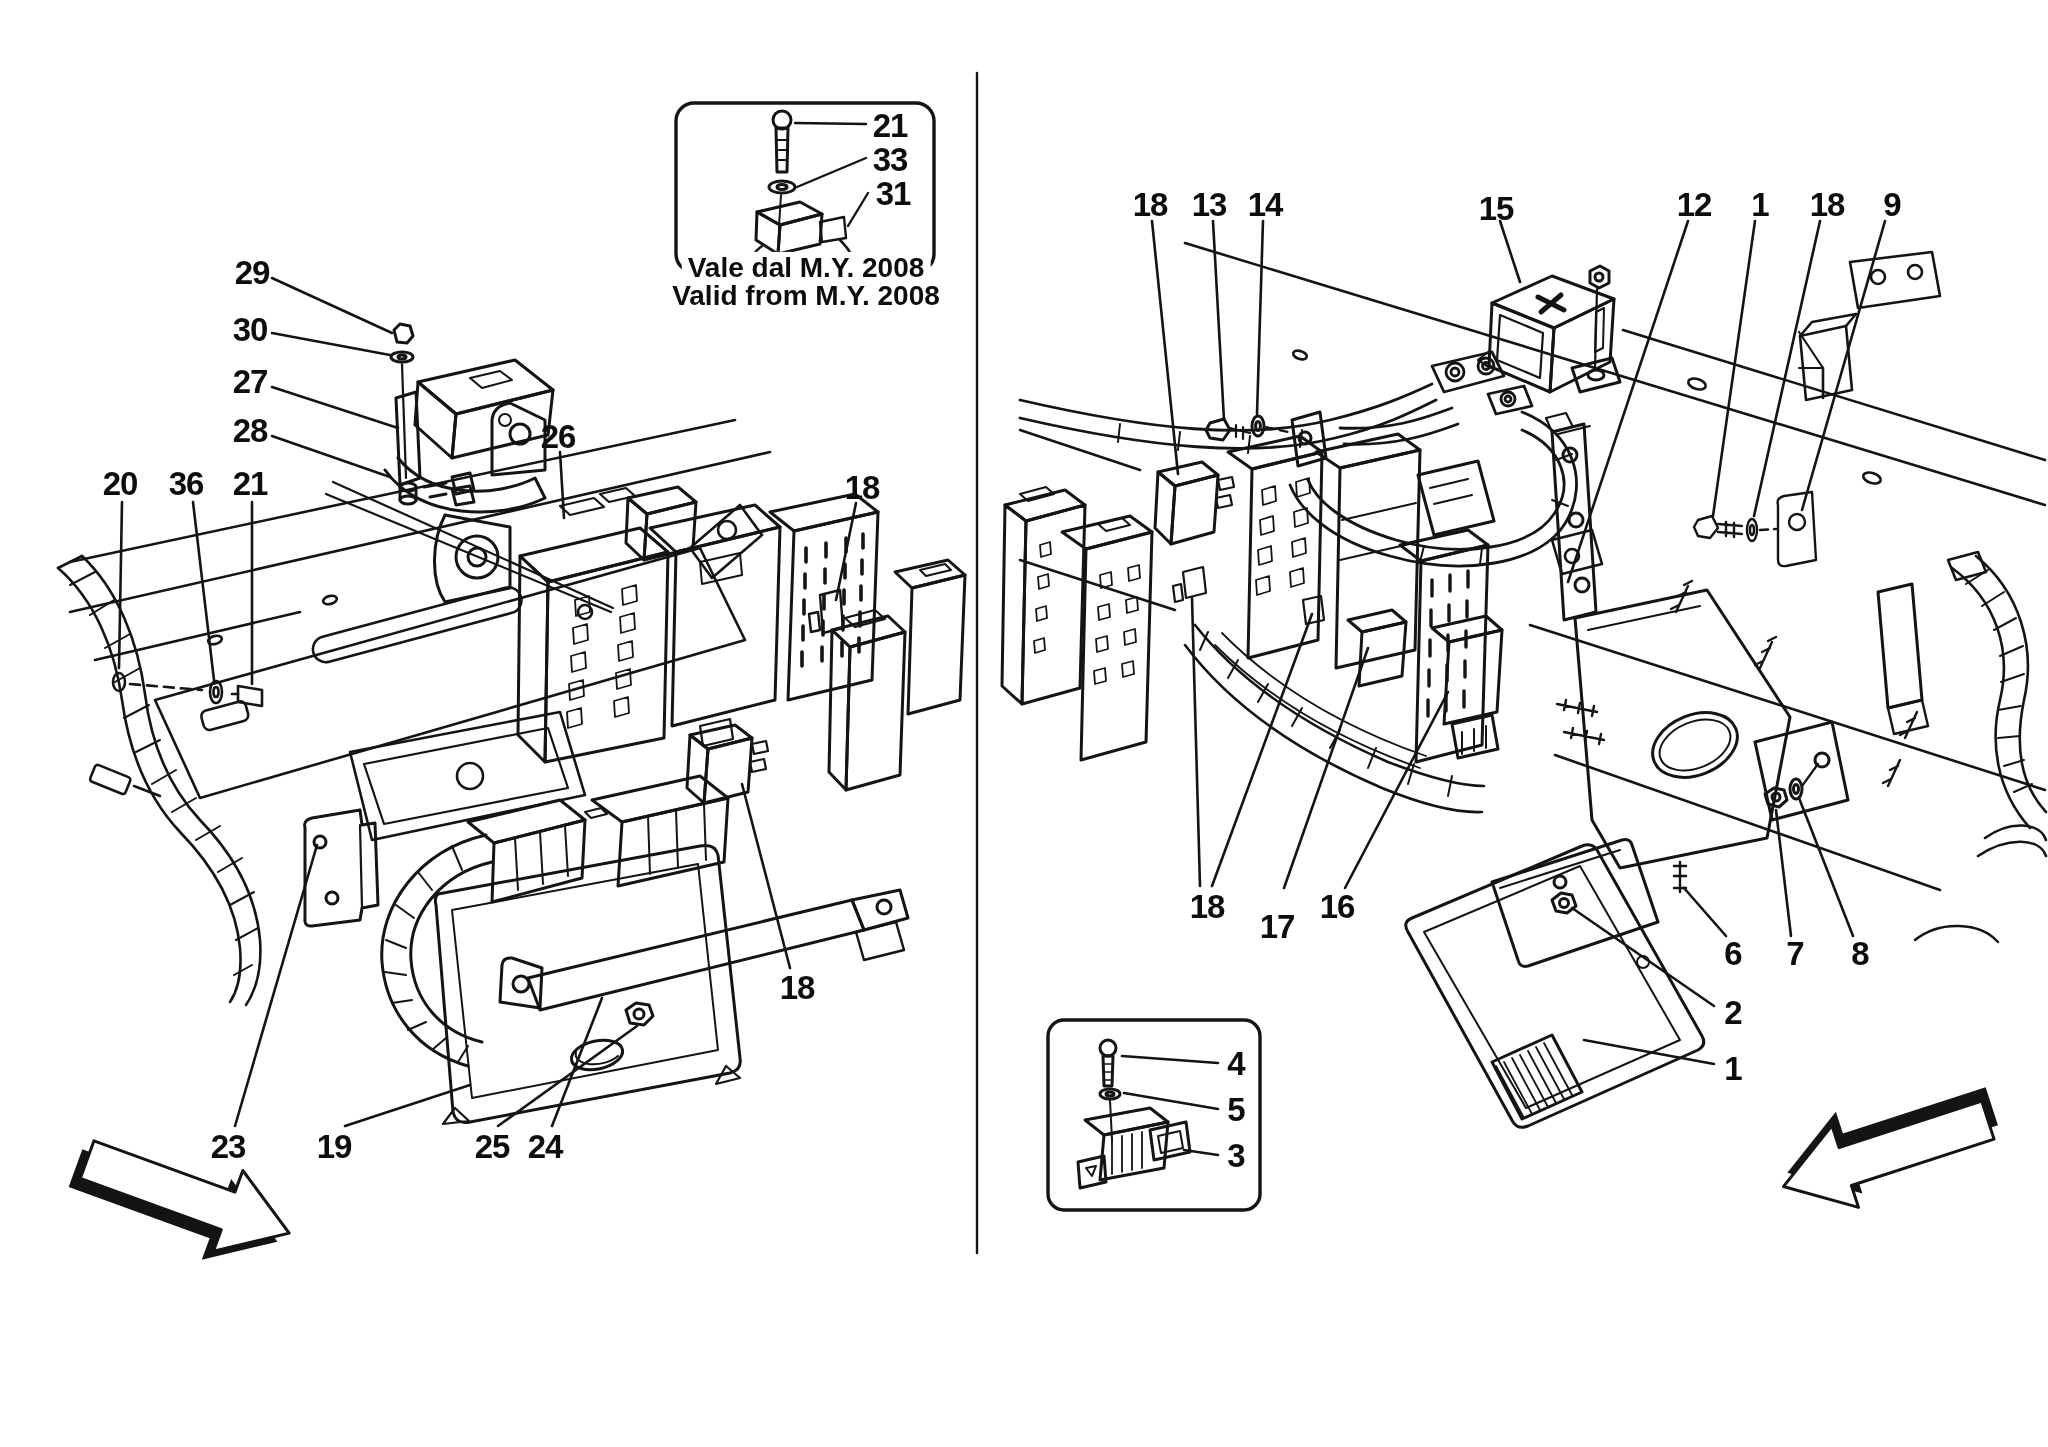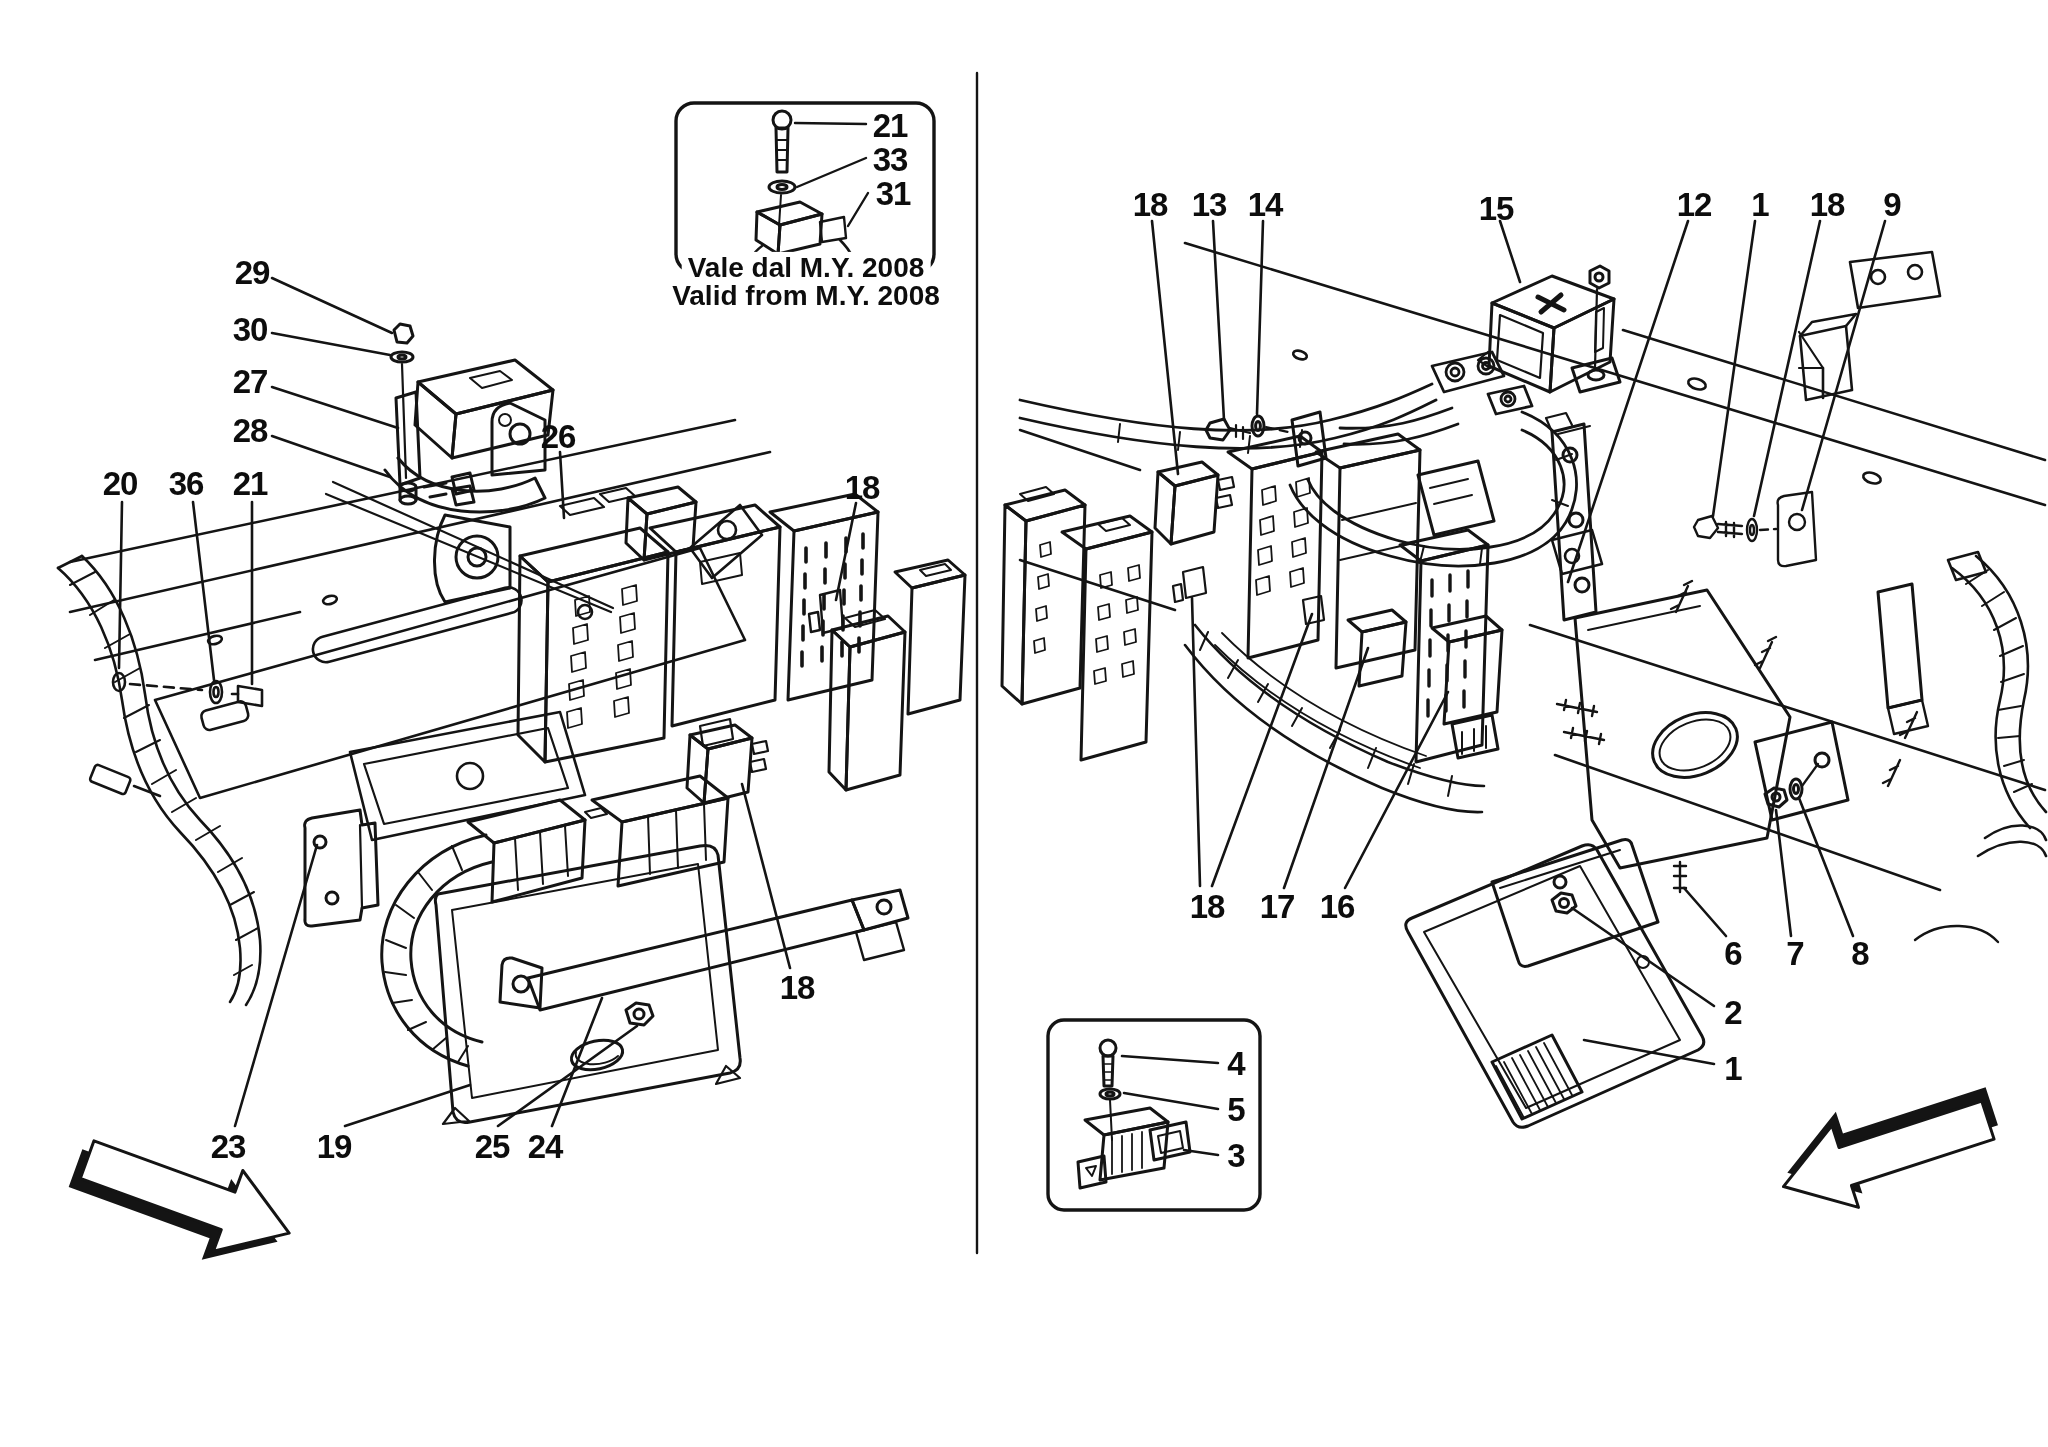--- a/index.html
+++ b/index.html
@@ -483,21 +483,21 @@
 
 <div class="callout" style="left:1150px;top:204px">18</div>
 <div class="callout" style="left:1209px;top:204px">13</div>
 <div class="callout" style="left:1265px;top:204px">14</div>
 <div class="callout" style="left:1496px;top:208px">15</div>
 <div class="callout" style="left:1694px;top:204px">12</div>
 <div class="callout" style="left:1760px;top:204px">1</div>
 <div class="callout" style="left:1827px;top:204px">18</div>
 <div class="callout" style="left:1892px;top:204px">9</div>
 <div class="callout" style="left:1207px;top:906px">18</div>
-<div class="callout" style="left:1277px;top:906px">17</div>
+<div class="callout" style="left:1277px;top:926px">17</div>
 <div class="callout" style="left:1337px;top:906px">16</div>
 <div class="callout" style="left:1733px;top:953px">6</div>
 <div class="callout" style="left:1795px;top:953px">7</div>
 <div class="callout" style="left:1860px;top:953px">8</div>
 <div class="callout" style="left:1733px;top:1012px">2</div>
 <div class="callout" style="left:1733px;top:1068px">1</div>
 <div class="callout" style="left:1236px;top:1063px">4</div>
 <div class="callout" style="left:1236px;top:1109px">5</div>
 <div class="callout" style="left:1236px;top:1155px">3</div>
 

